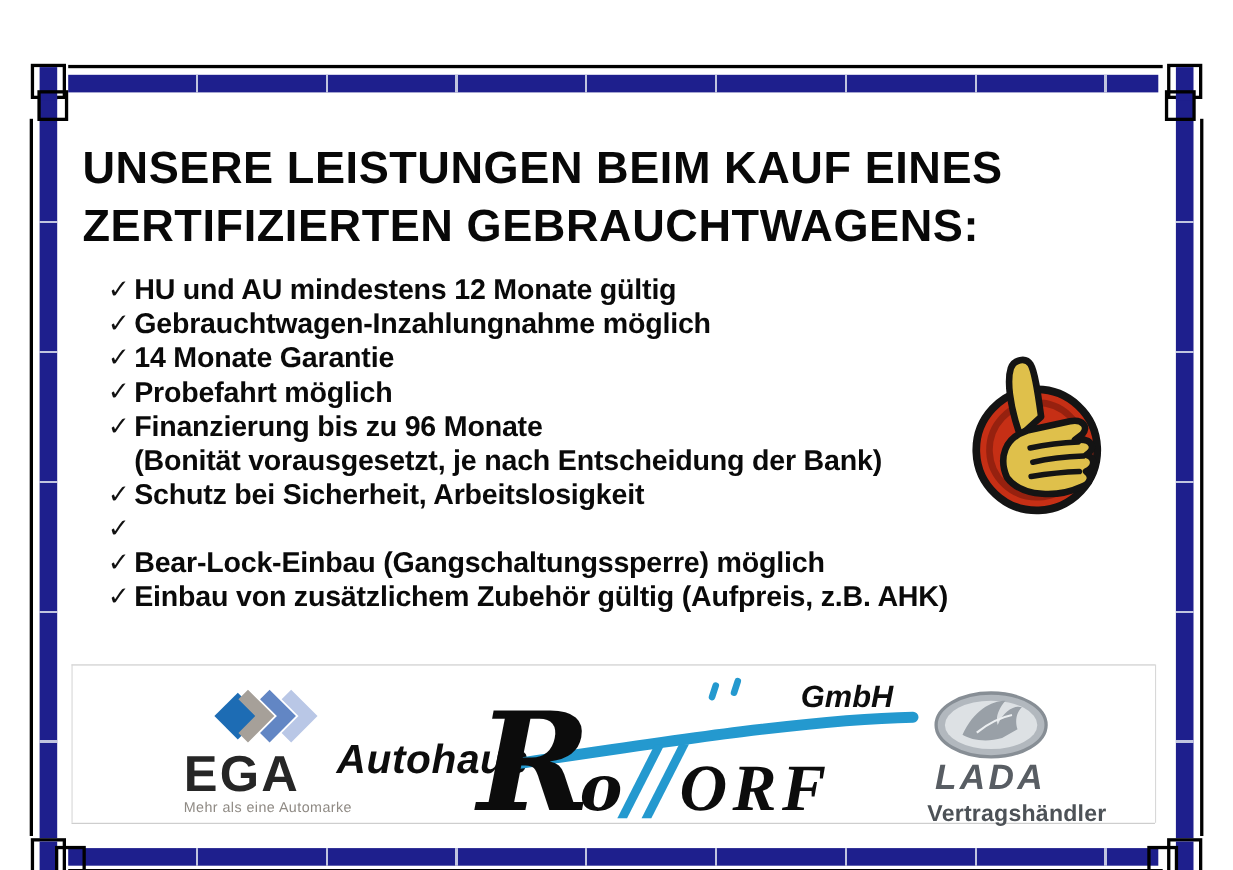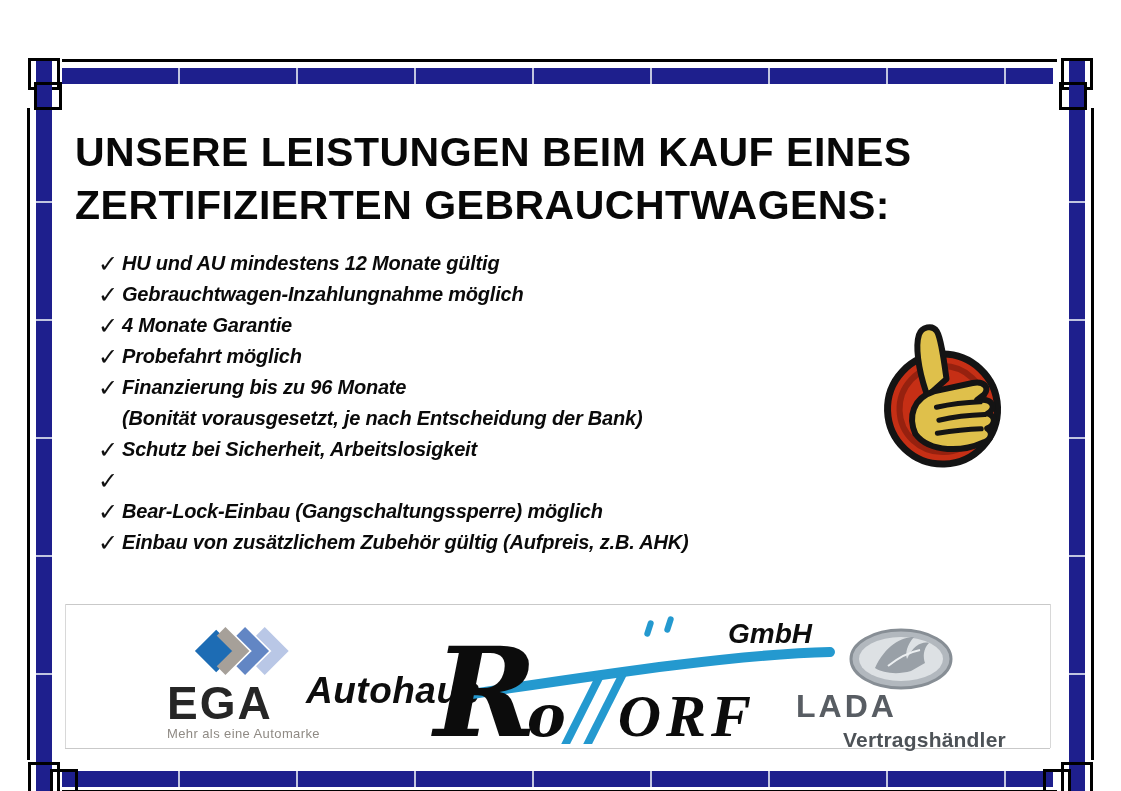--- a/index.html
+++ b/index.html
@@ -27,22 +27,22 @@
   .band-patch{position:absolute;width:16px;background:var(--frame_navy);z-index:3;}
 
   
   .title{position:absolute;left:75px;top:94px;font-weight:bold;font-size:41px;
          line-height:53px;letter-spacing:.5px;white-space:nowrap;color:#080808;}
 
   
   .checklist{position:absolute;left:98px;top:216px;}
   .check-row{display:flex;align-items:flex-start;}
   .check-icon{width:24px;flex:0 0 24px;font-size:24px;line-height:31px;color:#111;}
-  .check-text,.check-sub{font-size:20px;font-weight:bold;line-height:31px;
-         letter-spacing:-0.2px;white-space:nowrap;color:#0a0a0a;font-style:italic;}
+  .check-text,.check-sub{font-size:26px;font-weight:bold;line-height:31px;
+         letter-spacing:-0.2px;white-space:nowrap;color:#0a0a0a;}
 
   
   .thumbs{position:absolute;left:876px;top:283px;transform:rotate(-2deg);}
 
   
   .rule{position:absolute;left:65px;width:985px;height:1px;background:#c9c9c9;}
   .rule-top{top:572px;}
   .rule-bottom{top:716px;}
   .rule-v{position:absolute;width:1px;height:144px;top:572px;background:#d8d8d8;}
   .rv-left{left:65px;} .rv-right{left:1050px;}
@@ -66,22 +66,22 @@
   .o-letter{font-size:58px;margin-right:2px;}
   .tt-slashes{font-size:82px;color:var(--swoosh_blue);letter-spacing:-8px;margin-right:6px;line-height:.8;}
   .orf-letters{font-size:60px;letter-spacing:5px;line-height:.8;font-family:Liberation Serif, serif;}
   .umlaut-tick{position:absolute;width:6px;height:17px;background:var(--swoosh_blue);
                border-radius:3px;transform:rotate(18deg);}
   .ut1{left:216px;top:16px;} .ut2{left:236px;top:12px;}
   .gmbh-label{position:absolute;left:728px;top:586px;font-size:28px;font-weight:bold;
               font-style:italic;color:#0d0d0d;}
 
   .lada-oval{position:absolute;left:848px;top:596px;}
-  .lada-word{position:absolute;left:796px;top:656px;font-size:32px;font-weight:bold;
-             letter-spacing:3px;color:#585d63;}
+  .lada-word{position:absolute;left:850px;top:656px;font-size:32px;font-weight:bold;
+             letter-spacing:3px;color:#585d63;font-style:italic;}
   .lada-dealer{position:absolute;left:843px;top:696px;font-size:21px;font-weight:bold;
                color:#4d5257;letter-spacing:.2px;}
 </style>
 </head>
 <body>
 
 <div class="page">
 
   <div class="frame-line fl-top"></div>
   <div class="frame-line fl-bottom"></div>
@@ -127,21 +127,21 @@
       <span class="check-icon">✓</span>
       <div>
         <div class="check-text">Gebrauchtwagen-Inzahlungnahme möglich</div>
 
       </div>
     </div>
 
     <div class="check-row">
       <span class="check-icon">✓</span>
       <div>
-        <div class="check-text">4 Monate Garantie</div>
+        <div class="check-text">14 Monate Garantie</div>
 
       </div>
     </div>
 
     <div class="check-row">
       <span class="check-icon">✓</span>
       <div>
         <div class="check-text">Probefahrt möglich</div>
 
       </div>

